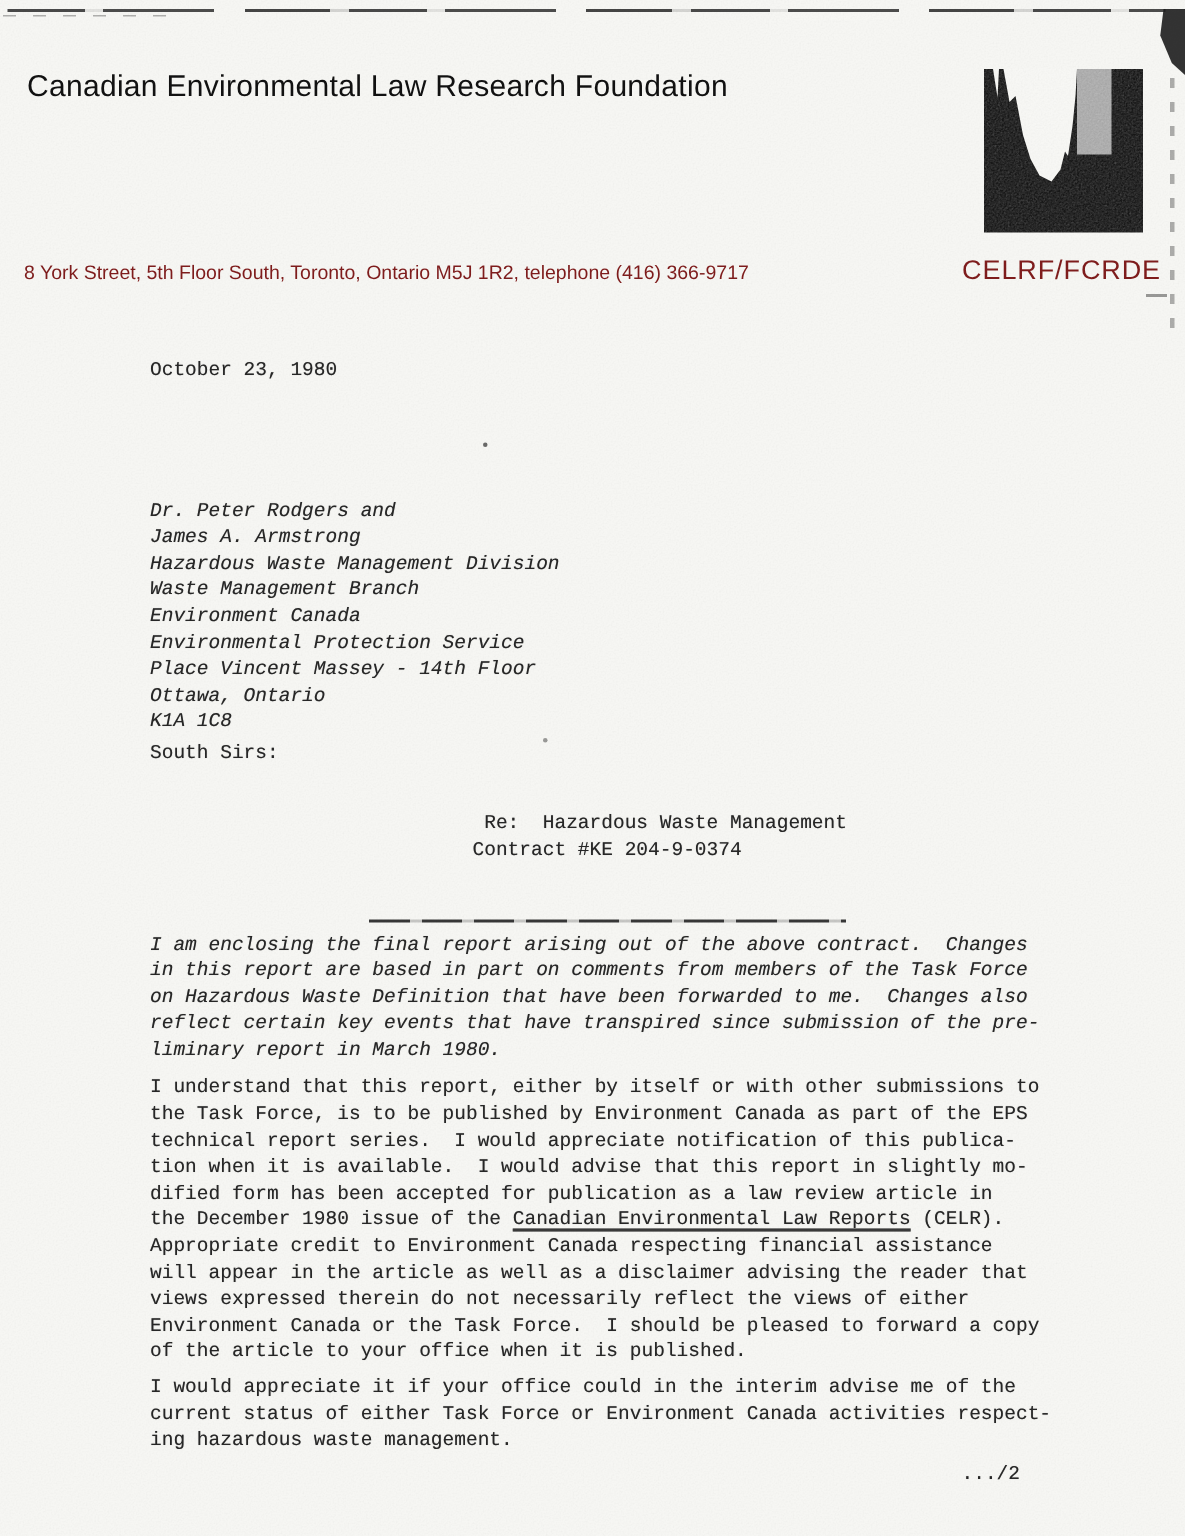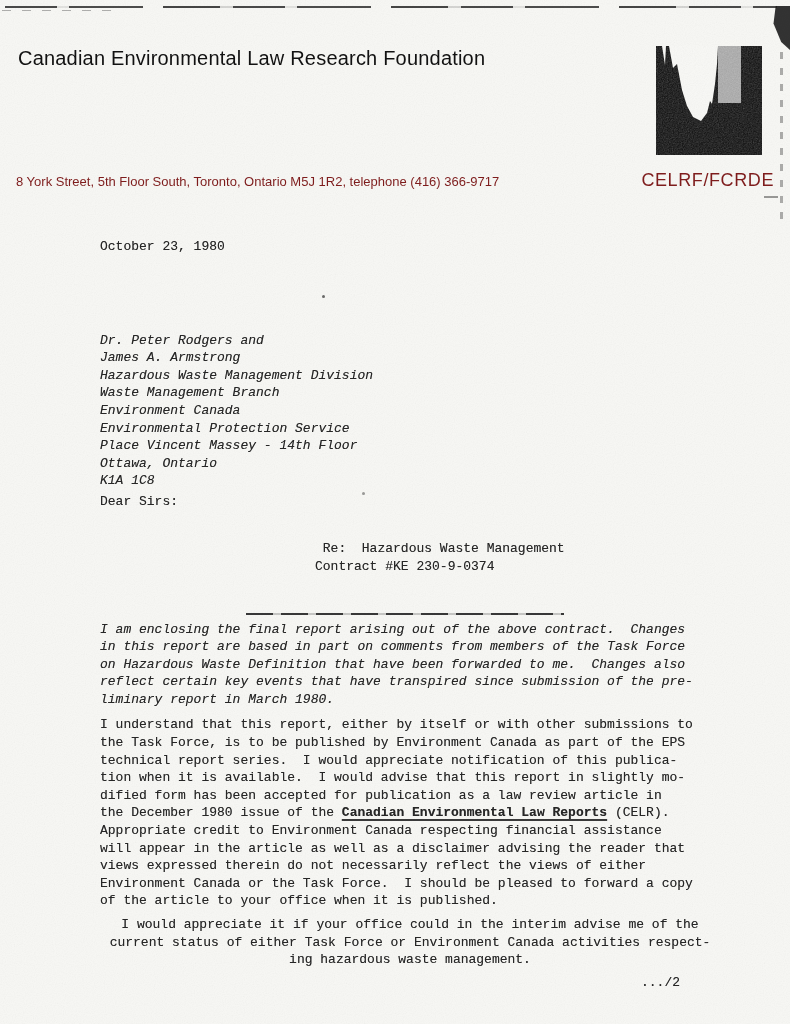--- a/index.html
+++ b/index.html
@@ -61,27 +61,26 @@
   .recipient{margin-top:76px;font-style:italic;}
   .salutation{margin-top:3px;}
   .re-block{margin-top:12px;margin-left:176px;position:relative;}
   .re-underline{
     position:absolute;left:-30px;bottom:-4px;width:318px;height:2px;
     background:repeating-linear-gradient(90deg,#383838 0 27px,rgba(56,56,56,.25) 27px 35px);
   }
   .para{margin-top:0;}
   .p1{margin-top:10px;font-style:italic;}
   .p2{margin-top:8px;}
-  .p3{margin-top:6px;text-align:center;}
+  .p3{margin-top:6px;}
   .uline{
     text-decoration:underline;
     text-decoration-thickness:1.5px;
     text-underline-offset:3px;
     text-decoration-color:#3a3a3a;
-    font-weight:bold;
   }
   .page-marker{margin-top:5px;text-align:right;padding-right:40px;}
 </style>
 </head>
 <body>
 
 <div class="page">
 
   <div class="top-rule"></div>
   <div class="top-rule2"></div>
@@ -118,24 +117,24 @@
     <div class="mono-block">October 23, 1980</div>
     <div class="mono-block recipient">Dr. Peter Rodgers and
 James A. Armstrong
 Hazardous Waste Management Division
 Waste Management Branch
 Environment Canada
 Environmental Protection Service
 Place Vincent Massey - 14th Floor
 Ottawa, Ontario
 K1A 1C8</div>
-    <div class="mono-block salutation">Dear Sirs:</div>
+    <div class="mono-block salutation">South Sirs:</div>
     <div class="mono-block re-block">
       <span>Re:  Hazardous Waste Management
-     Contract #KE 230-9-0374</span>
+     Contract #KE 204-9-0374</span>
       <div class="re-underline"></div>
     </div>
     <div class="mono-block para p1">I am enclosing the final report arising out of the above contract.  Changes
 in this report are based in part on comments from members of the Task Force
 on Hazardous Waste Definition that have been forwarded to me.  Changes also
 reflect certain key events that have transpired since submission of the pre-
 liminary report in March 1980.</div>
     <div class="mono-block para p2"><span>I understand that this report, either by itself or with other submissions to
 the Task Force, is to be published by Environment Canada as part of the EPS
 technical report series.  I would appreciate notification of this publica-

